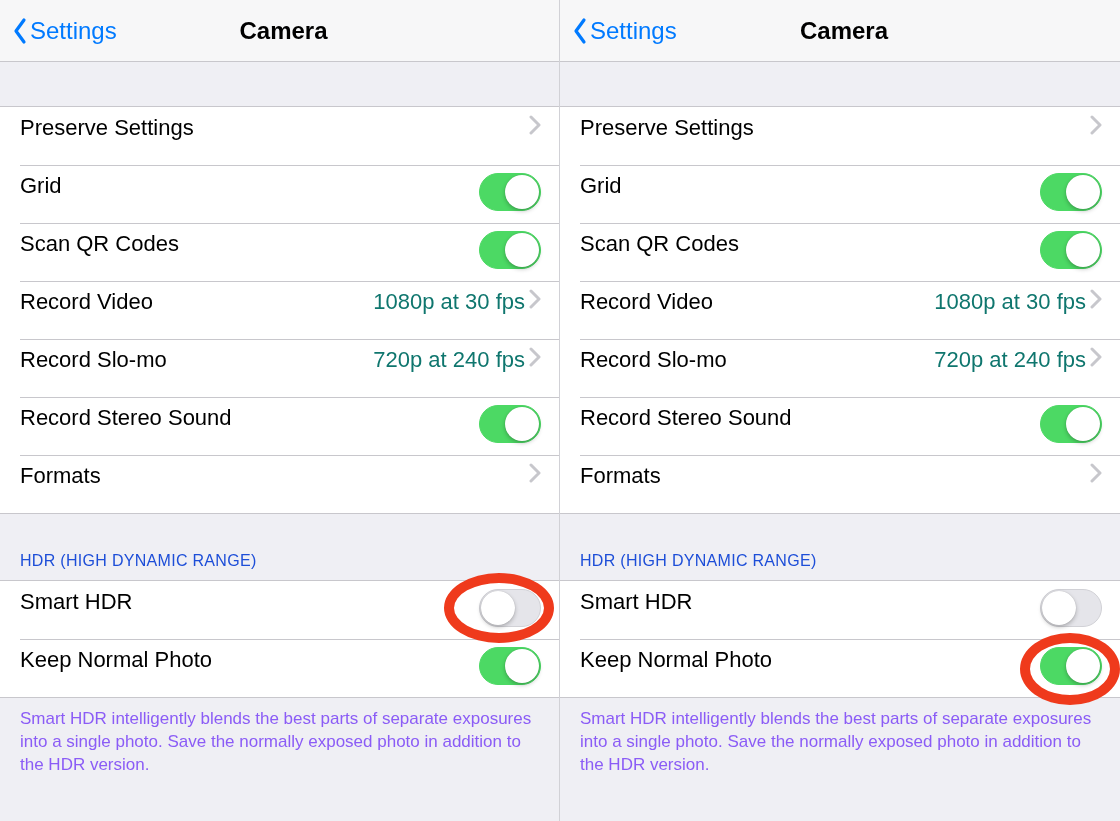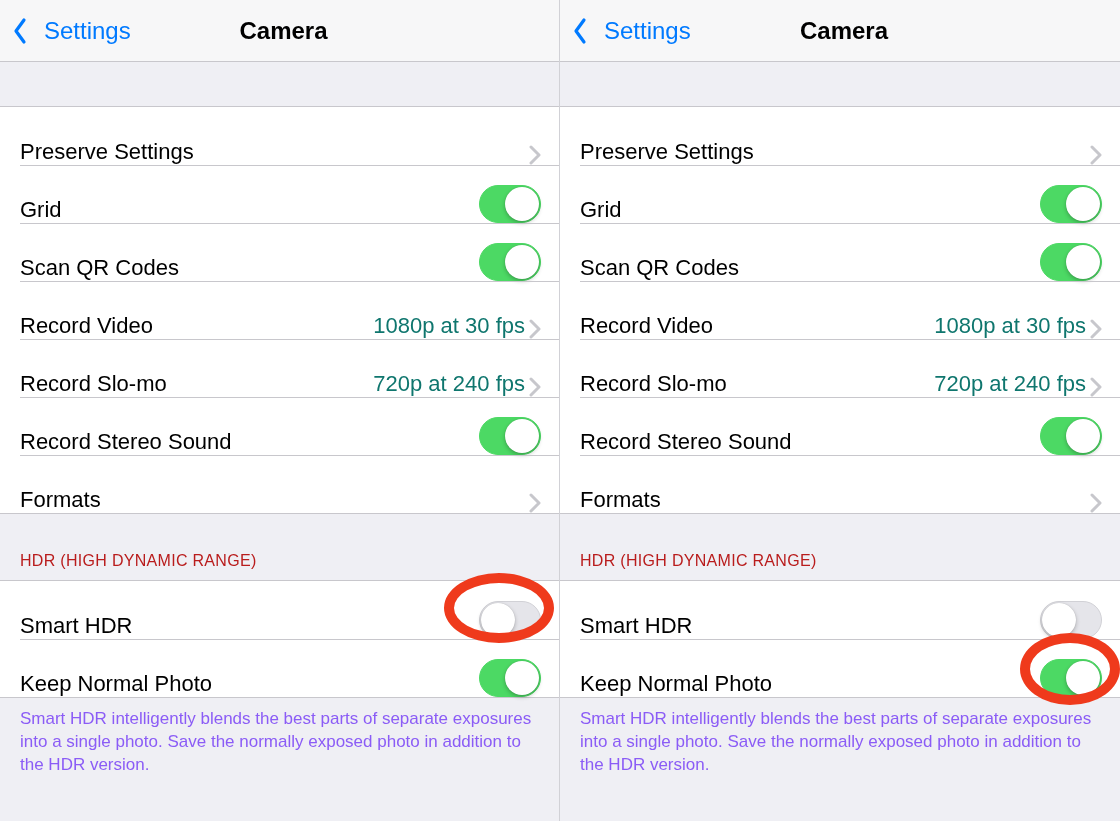--- a/index.html
+++ b/index.html
@@ -35,41 +35,41 @@
     align-items: center;
     position: relative;
     padding: 0 12px;
   }
   .back {
     display: flex;
     align-items: center;
     color: #007aff;
     font-size: 24px;
     font-weight: 400;
-    gap: 16px;
+    gap: 2px;
   }
   .back svg { width: 16px; height: 28px; }
   .nav-title {
     position: absolute;
     left: 8px; right: 0;
     text-align: center;
     font-size: 24px;
     font-weight: 600;
     color: #000;
     pointer-events: none;
   }
   .spacer-top { height: 44px; background: #efeff4; }
 
   
   .group { background: #fff; }
   .row {
     display: flex;
-    align-items: flex-end;
+    align-items: flex-start;
     min-height: 58px;
-    padding: 0 18px 0 20px;
+    padding: 8px 18px 0 20px;
     position: relative;
   }
   .row + .row::before {
     content: "";
     position: absolute;
     top: 0; left: 20px; right: 0;
     height: 1px;
     background: #c8c7cc;
   }
   .group {
@@ -109,21 +109,21 @@
     box-shadow: 0 2px 4px rgba(0,0,0,0.25), 0 0 1px rgba(0,0,0,0.2);
     transition: none;
   }
   .toggle.on .knob { left: 25px; }
 
   
   .section-header {
     padding: 38px 20px 10px 20px;
     font-size: 16px;
     letter-spacing: 0.3px;
-    color: #b91c1c;
+    color: #1d4ed8;
   }
   .section-footer {
     padding: 10px 20px 18px 20px;
     font-size: 17px;
     line-height: 1.35;
     color: #8b5cf6;
   }
 
   
   .circle-mark {

